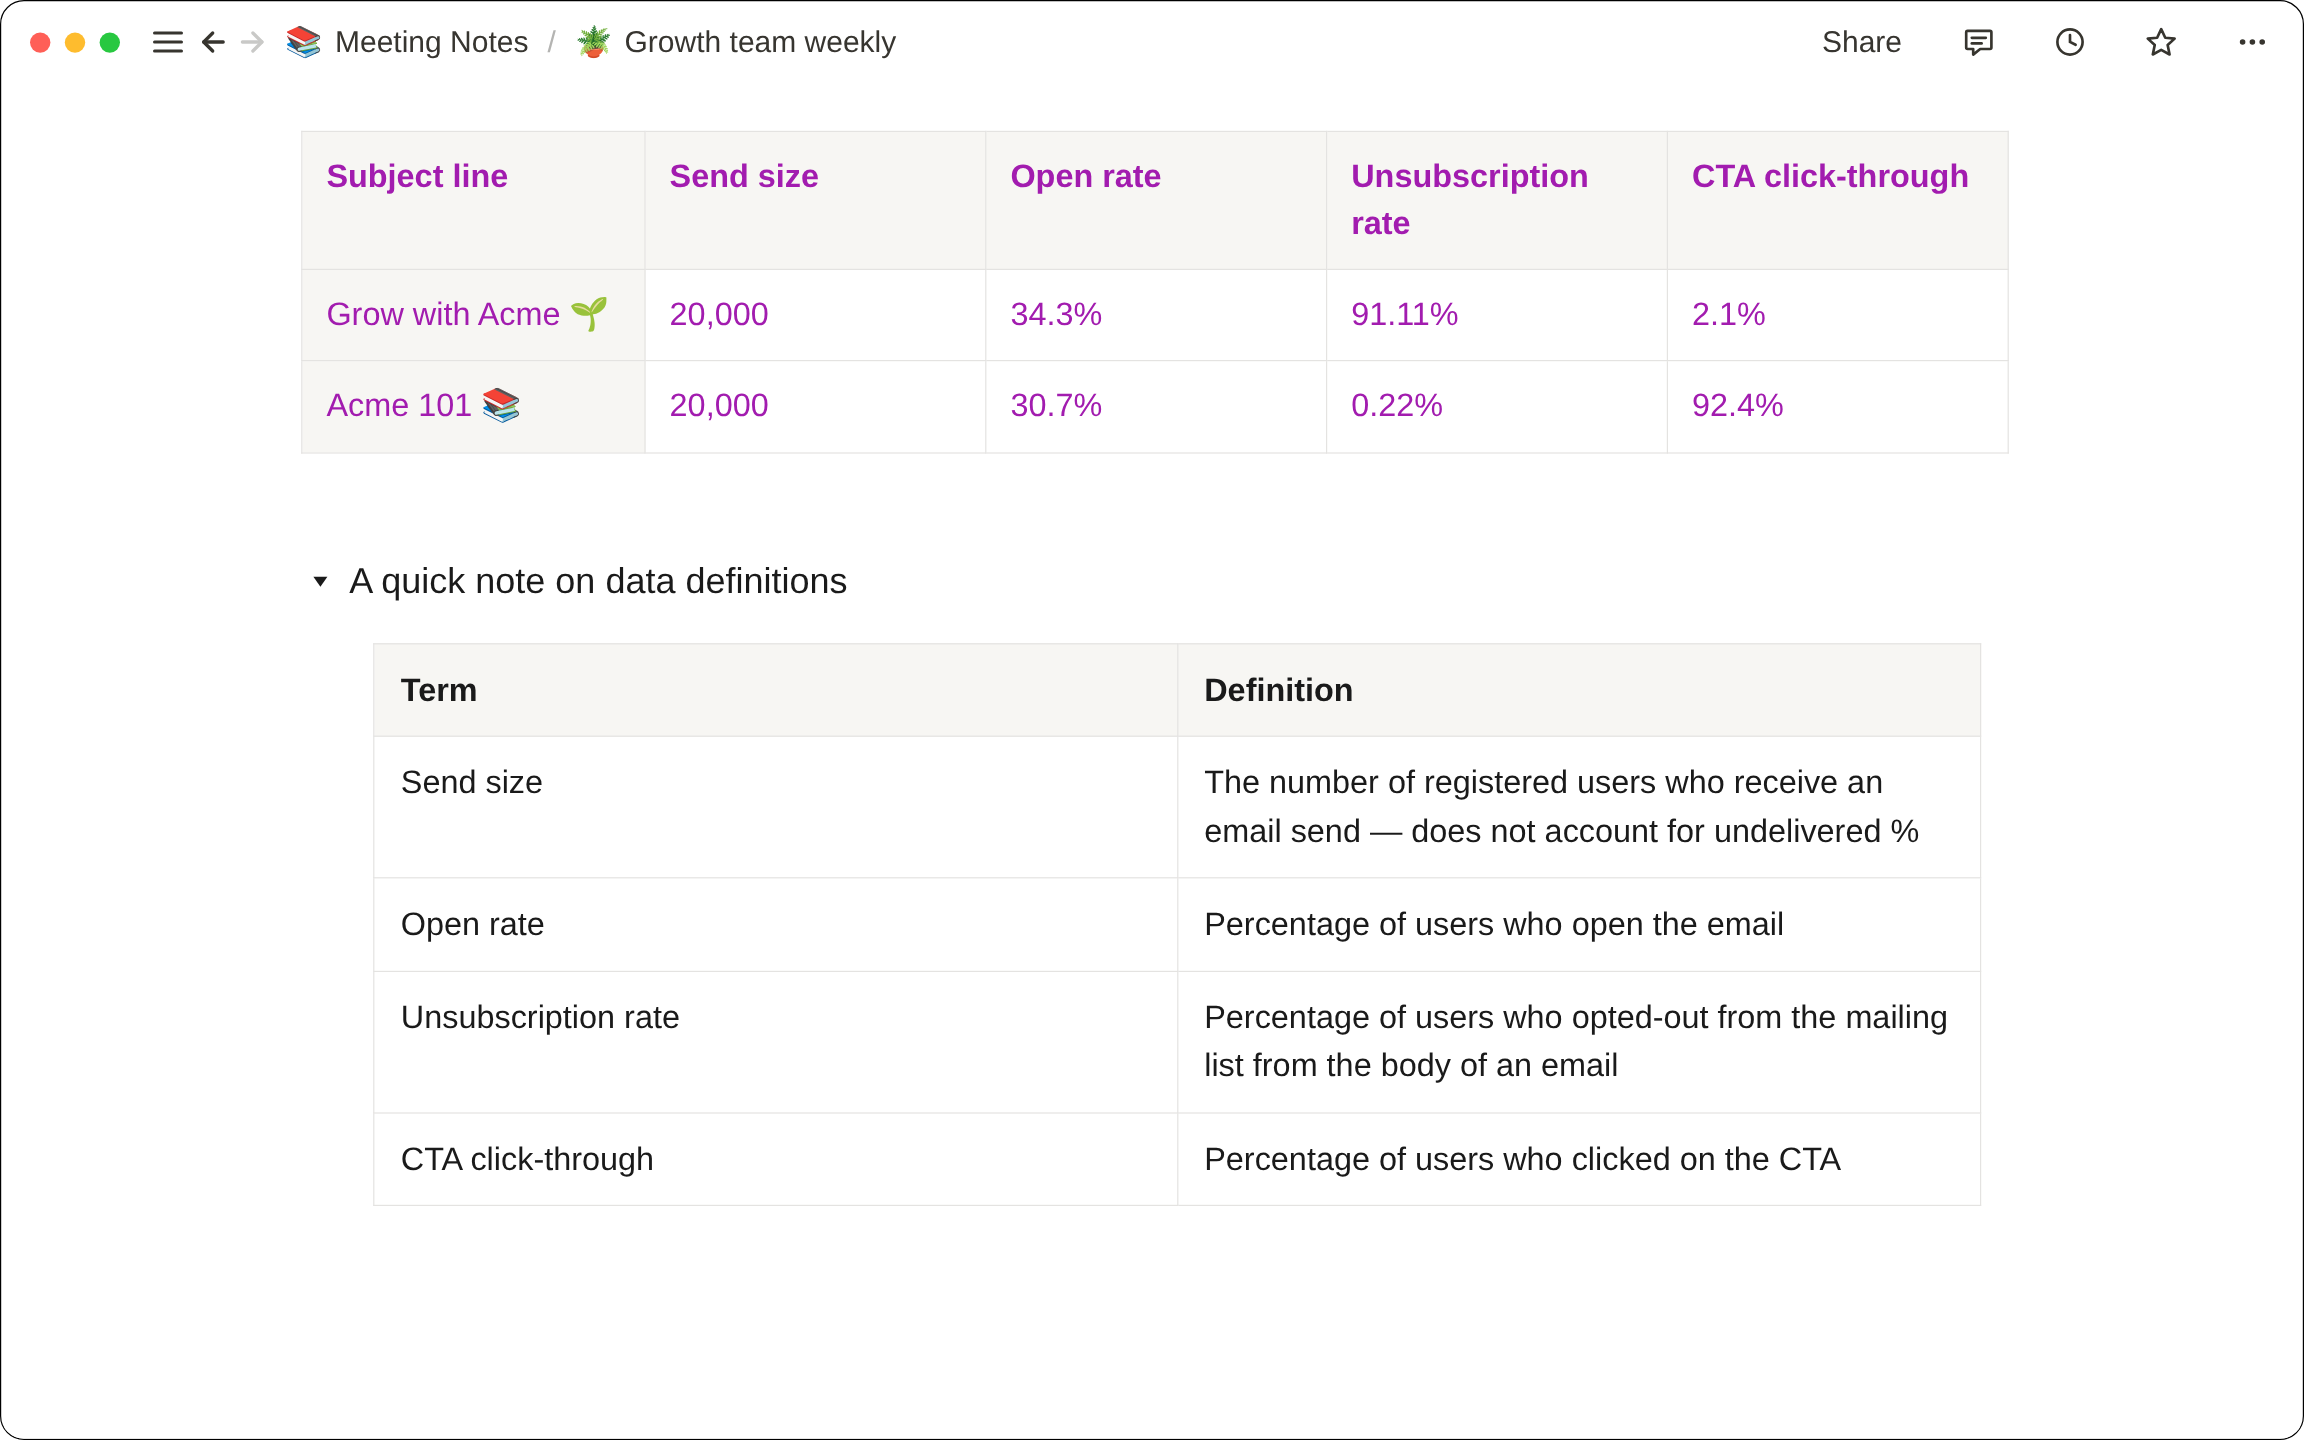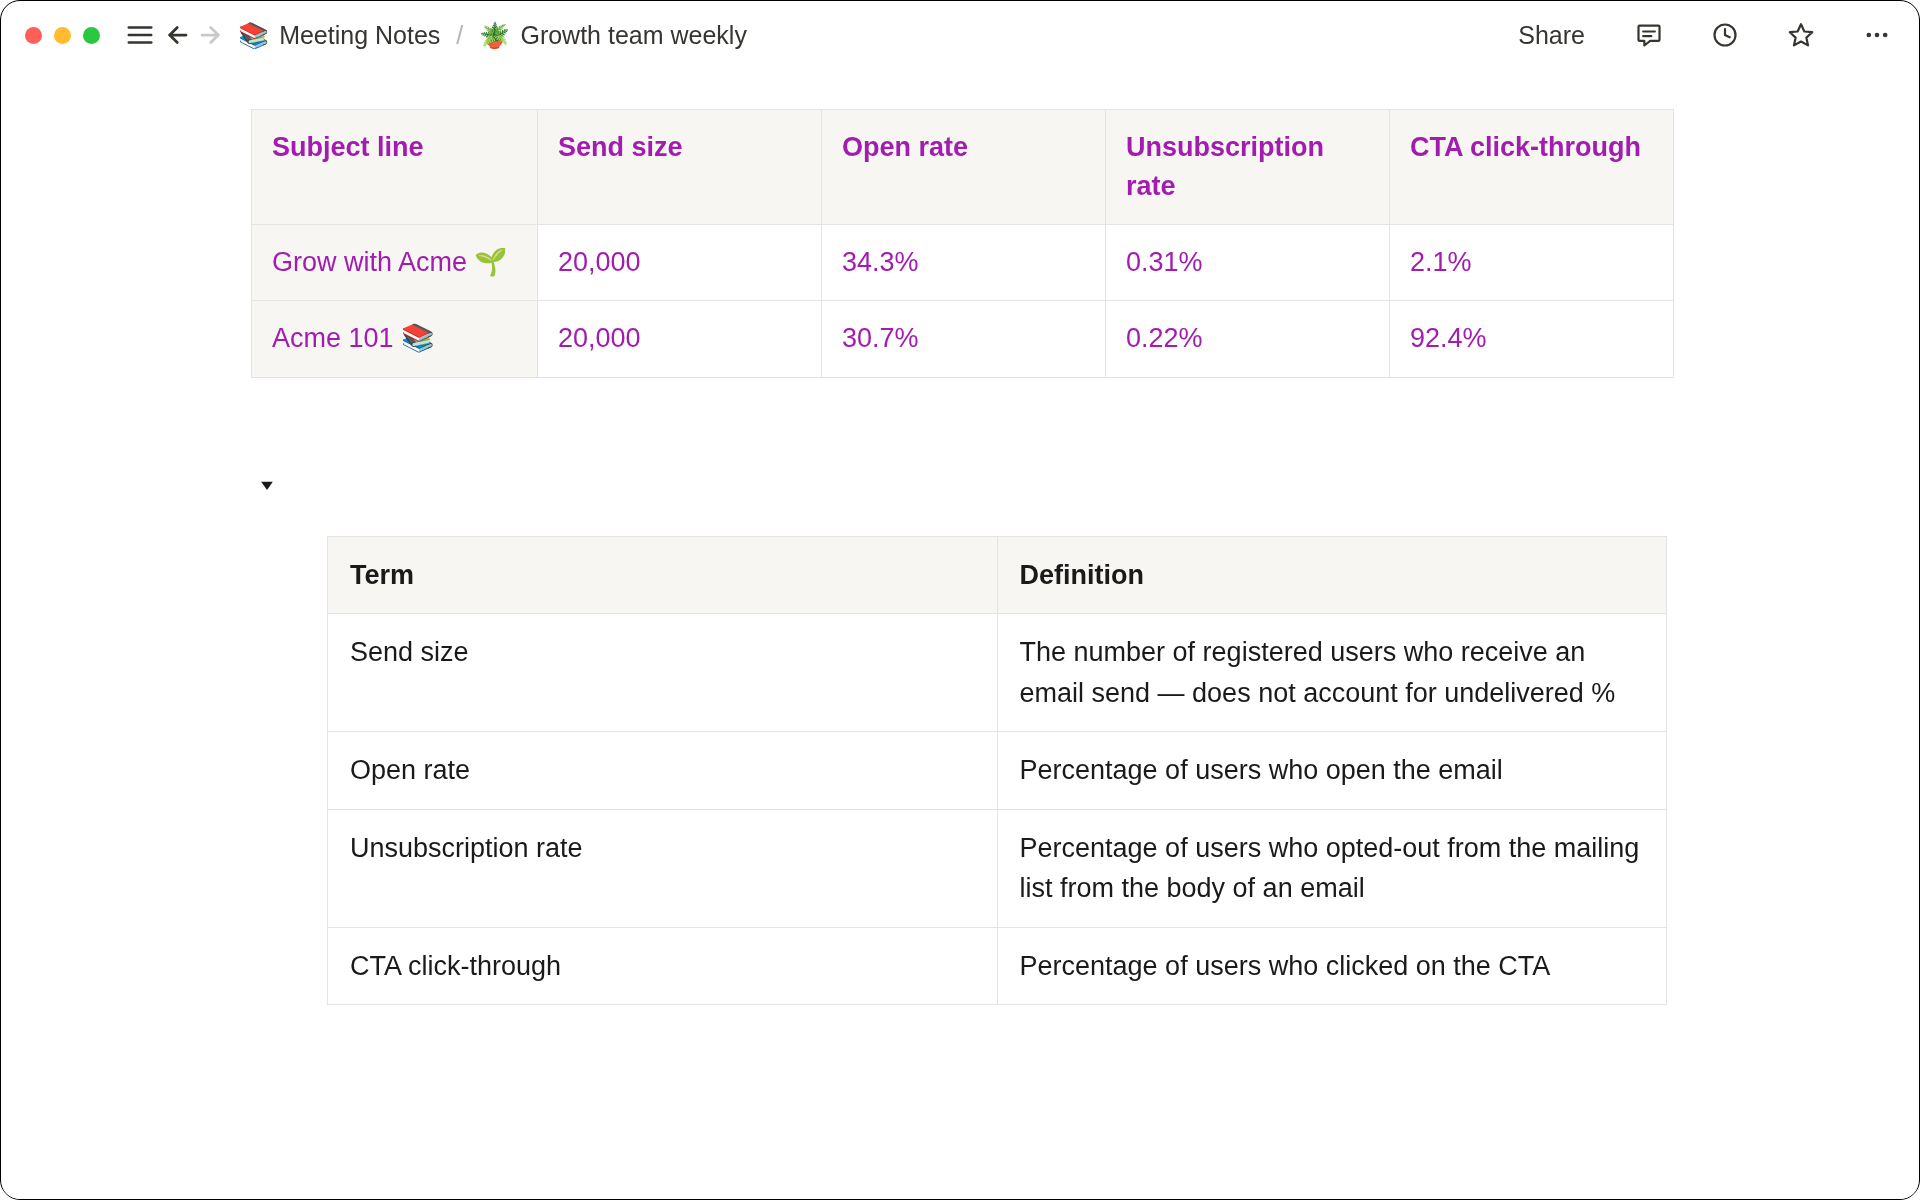--- a/index.html
+++ b/index.html
@@ -136,21 +136,21 @@
       font-size: 30px;
       color: #1a1a1a;
       cursor: pointer;
     }
     .toggle-caret {
       display: inline-block;
       transform: rotate(0deg);
     }
     .toggle-body {
       margin-top: 34px;
-      margin-left: 70px;
+      margin-left: 54px;
     }
 
     table.deftable {
       border-collapse: collapse;
       width: 1340px;
       font-size: 27px;
     }
     table.deftable th, table.deftable td {
       border: 1px solid #e4e3e1;
       padding: 18px 22px;
@@ -266,40 +266,41 @@
           <th>Open rate</th>
           <th>Unsubscription rate</th>
           <th>CTA click-through</th>
         </tr>
       </thead>
       <tbody>
         <tr>
           <td class="rowhead">Grow with Acme 🌱</td>
           <td>20,000</td>
           <td>34.3%</td>
-          <td>0.31%</td>
+          <td>91.11%</td>
           <td>2.1%</td>
         </tr>
         <tr>
           <td class="rowhead">Acme 101 📚</td>
           <td>20,000</td>
           <td>30.7%</td>
           <td>0.22%</td>
           <td>92.4%</td>
         </tr>
       </tbody>
     </table>
 
     <div class="toggle-block">
       <div class="toggle-header">
         <span class="toggle-caret">
           <svg width="20" height="20" viewBox="0 0 24 24" fill="currentColor">
               <polygon points="5 8 19 8 12 18"></polygon>
             </svg>
         </span>
+        <span>A quick note on data definitions</span>
       </div>
 
       <div class="toggle-body">
         <table class="deftable">
           <colgroup>
               <col class="c1">
               <col class="c2">
             </colgroup>
           <thead>
             <tr>

